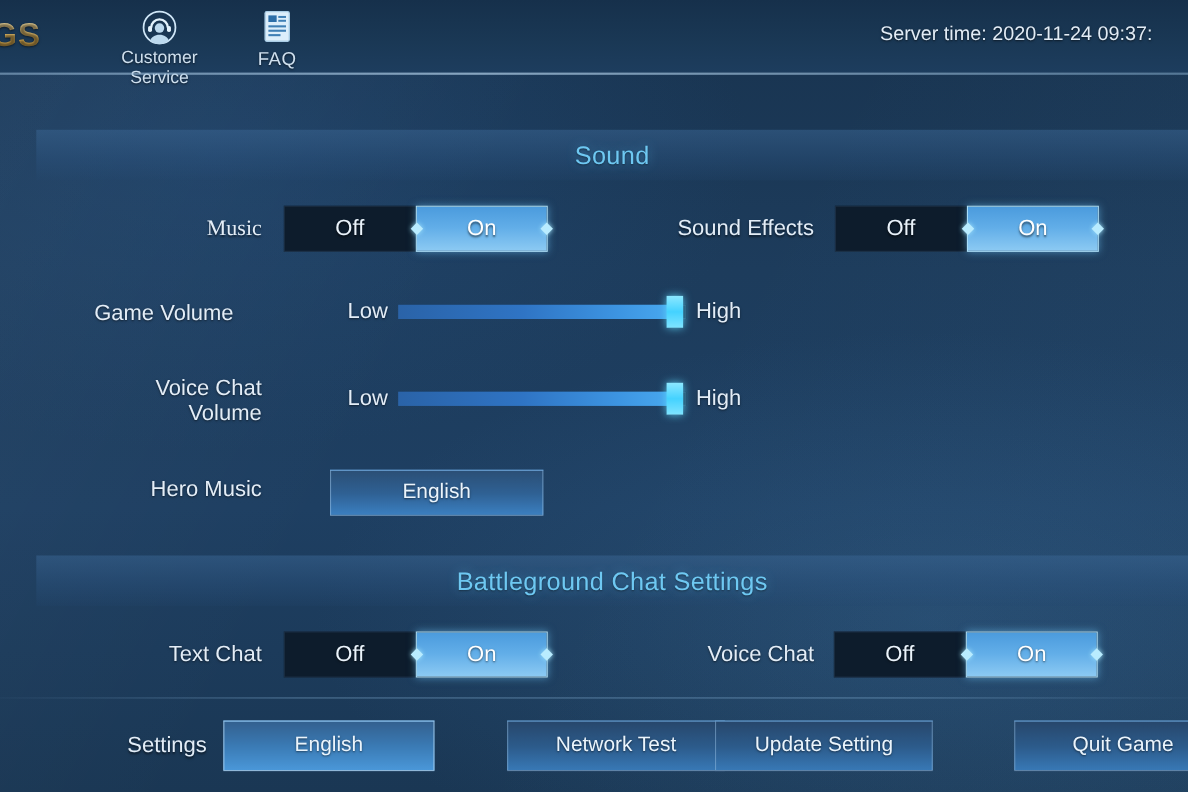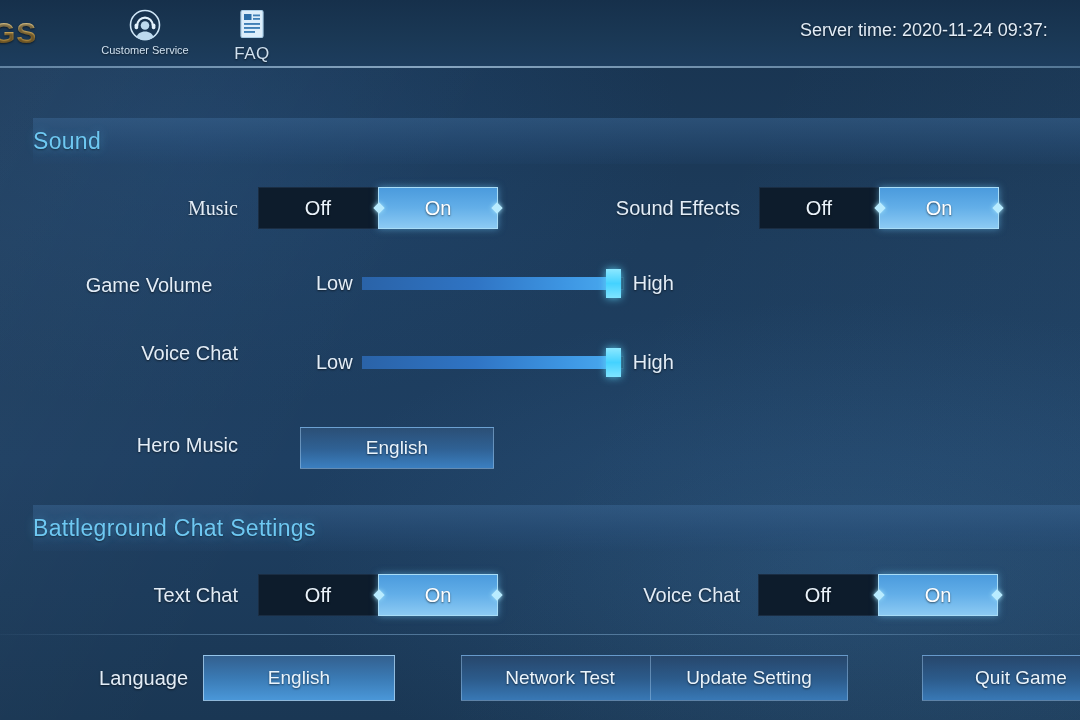--- a/index.html
+++ b/index.html
@@ -66,21 +66,21 @@
     width: 120px;
     text-align: center;
     top: 8px;
   }
   .header-item.cs { left: 85px; }
   .header-item.faq { left: 192px; }
 
   .header-icon { height: 34px; display: flex; align-items: center; justify-content: center; }
   .header-label {
     margin-top: 2px;
-    font-size: 11px;
+    font-size: 16px;
     color: #cfe0ef;
     text-shadow: 0 1px 2px rgba(0,0,0,0.6);
   }
   .header-item.faq .header-label { font-size: 17px; letter-spacing: 0.5px; }
 
   .server-time {
     position: absolute;
     top: 20px;
     left: 800px;
     font-size: 18px;
@@ -91,21 +91,21 @@
 
   
   .section-band {
     position: absolute;
     left: 33px;
     width: 1047px;
     height: 46px;
     background: linear-gradient(180deg, rgba(57,100,145,0.55) 0%, rgba(44,84,128,0.42) 55%, rgba(34,70,110,0.18) 100%);
     display: flex;
     align-items: center;
-    justify-content: flex-start;
+    justify-content: center;
   }
   .section-band-title {
     font-size: 23px;
     color: #6ec8f2;
     letter-spacing: 0.3px;
     text-shadow: 0 0 10px rgba(90,190,240,0.45), 0 1px 2px rgba(0,0,0,0.5);
   }
 
   
   .row-label {
@@ -293,20 +293,21 @@
   <div class="slider-cap">Low</div>
   <div class="slider-track">
     <div class="slider-fill" style="width: 96%;"></div>
     <div class="slider-handle" style="left: calc(96% - 7px);"></div>
   </div>
   <div class="slider-cap">High</div>
 </div>
 
 <div class="row-label" style="left:60px; top:342px; width:178px;">
   <div>Voice Chat</div>
+  <div>Volume</div>
 </div>
 <div class="slider-row" style="left:316px; top:351px;">
   <div class="slider-cap">Low</div>
   <div class="slider-track">
     <div class="slider-fill" style="width: 96%;"></div>
     <div class="slider-handle" style="left: calc(96% - 7px);"></div>
   </div>
   <div class="slider-cap">High</div>
 </div>
 
@@ -332,18 +333,18 @@
   <div class="toggle-opt">Off</div>
   <div class="toggle-opt on-state">
     <span class="gem left"></span>
     <span>On</span>
     <span class="gem right"></span>
   </div>
 </div>
 
 <div class="bottom-rule"></div>
 
-<div class="row-label" style="left:60px; top:667px; width:128px;">Language</div>
+<div class="row-label" style="left:60px; top:667px; width:128px;">Settings</div>
 <div class="val-button bright" style="left:203px; top:655px; width:192px; height:46px;">English</div>
 
 <div class="action-btn" style="left:425px; width:198px;margin-left:36px;">Network Test</div>
 <div class="action-btn" style="left:650px; width:198px;">Update Setting</div>
 <div class="action-btn" style="left:922px; width:198px;">Quit Game</div>
 
 </body></html>

